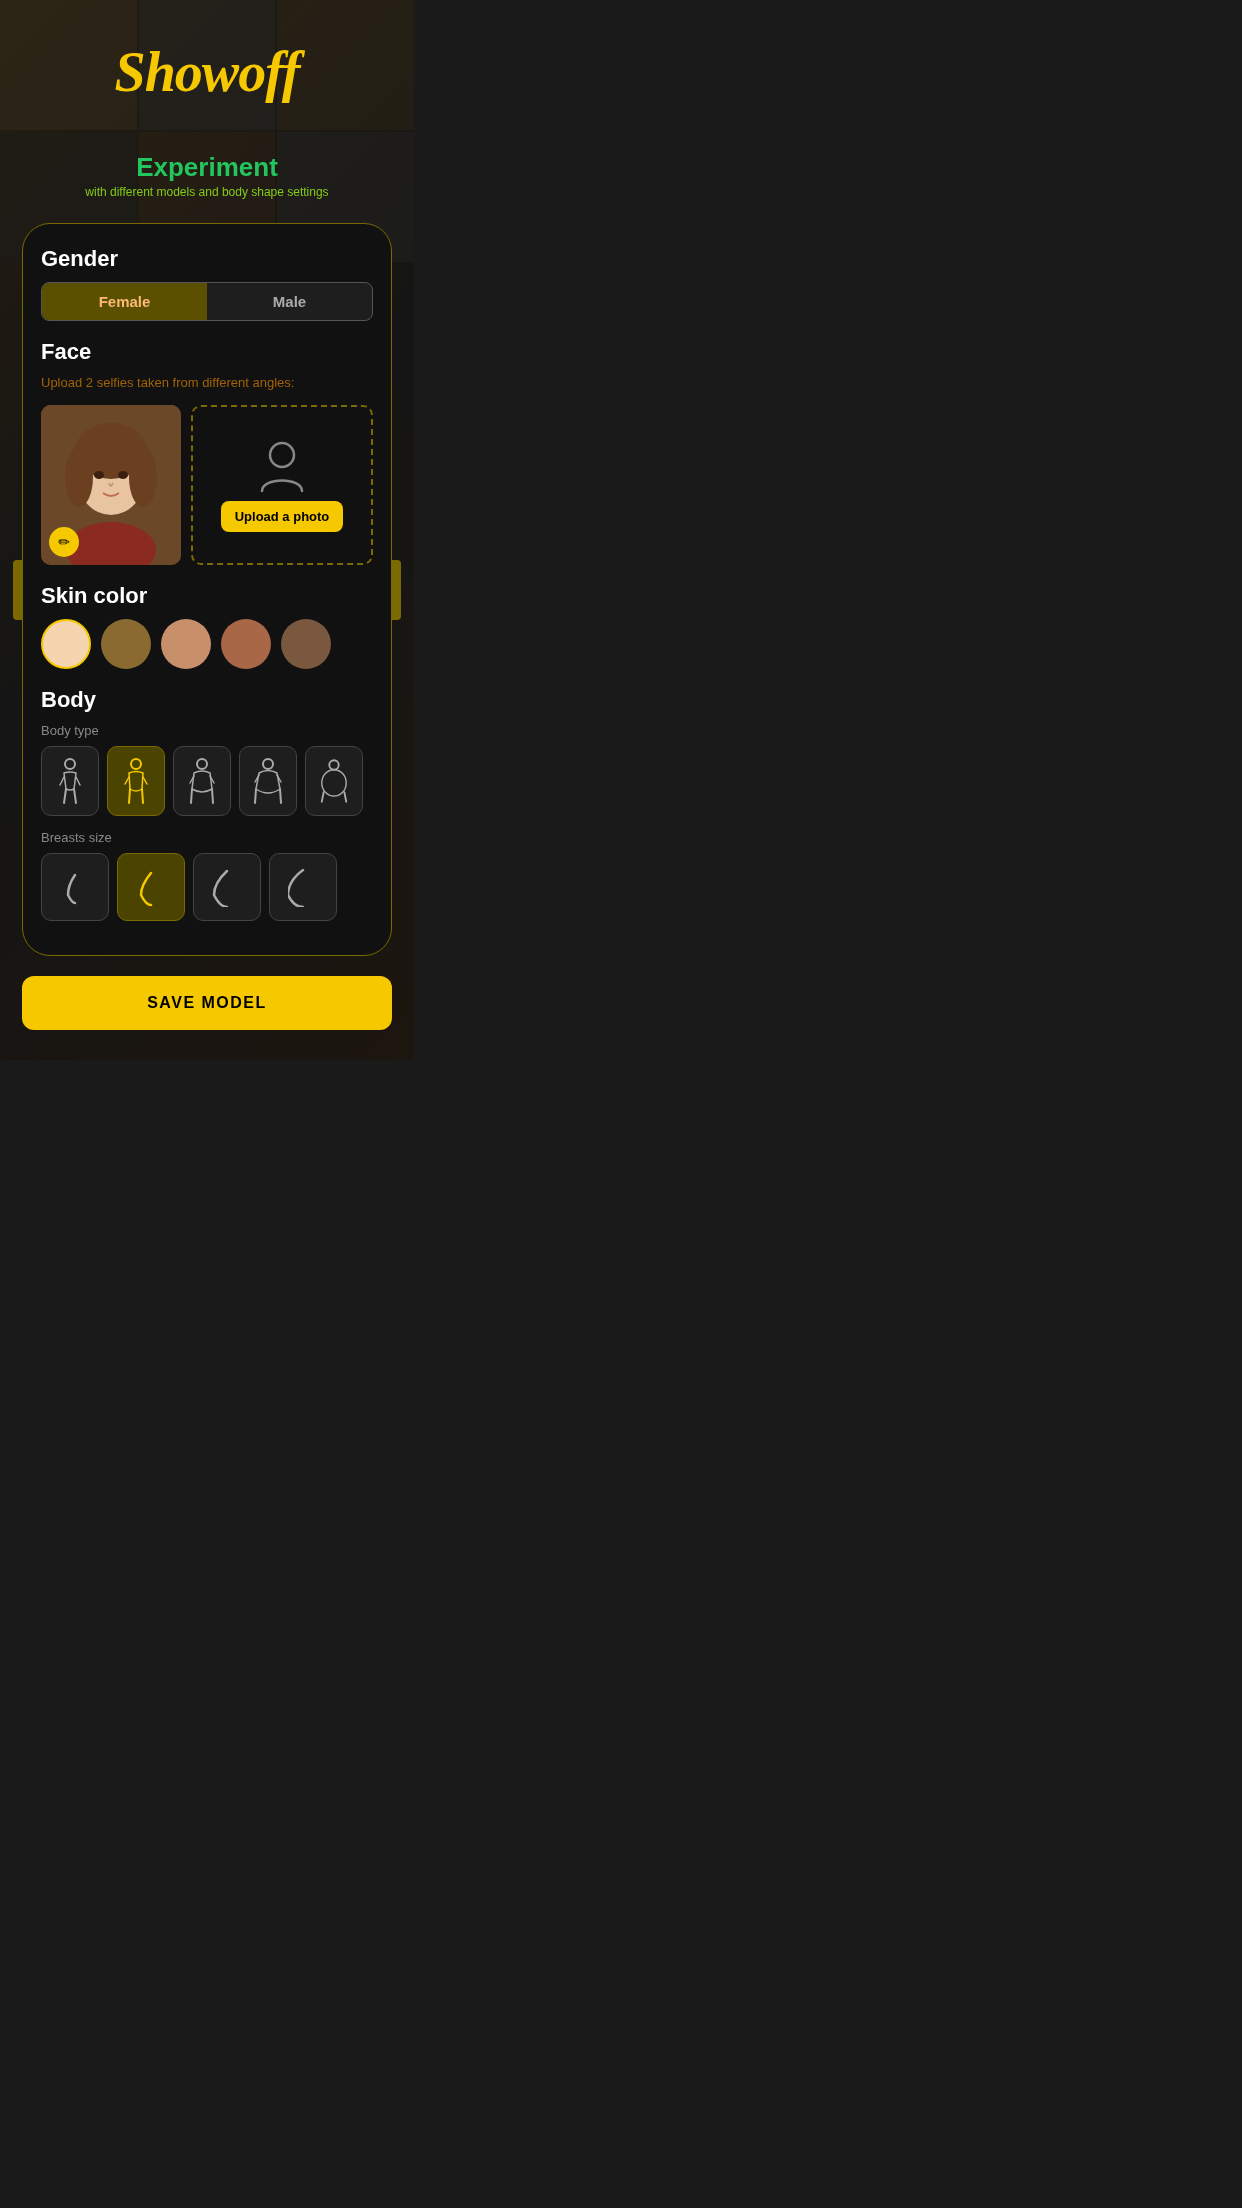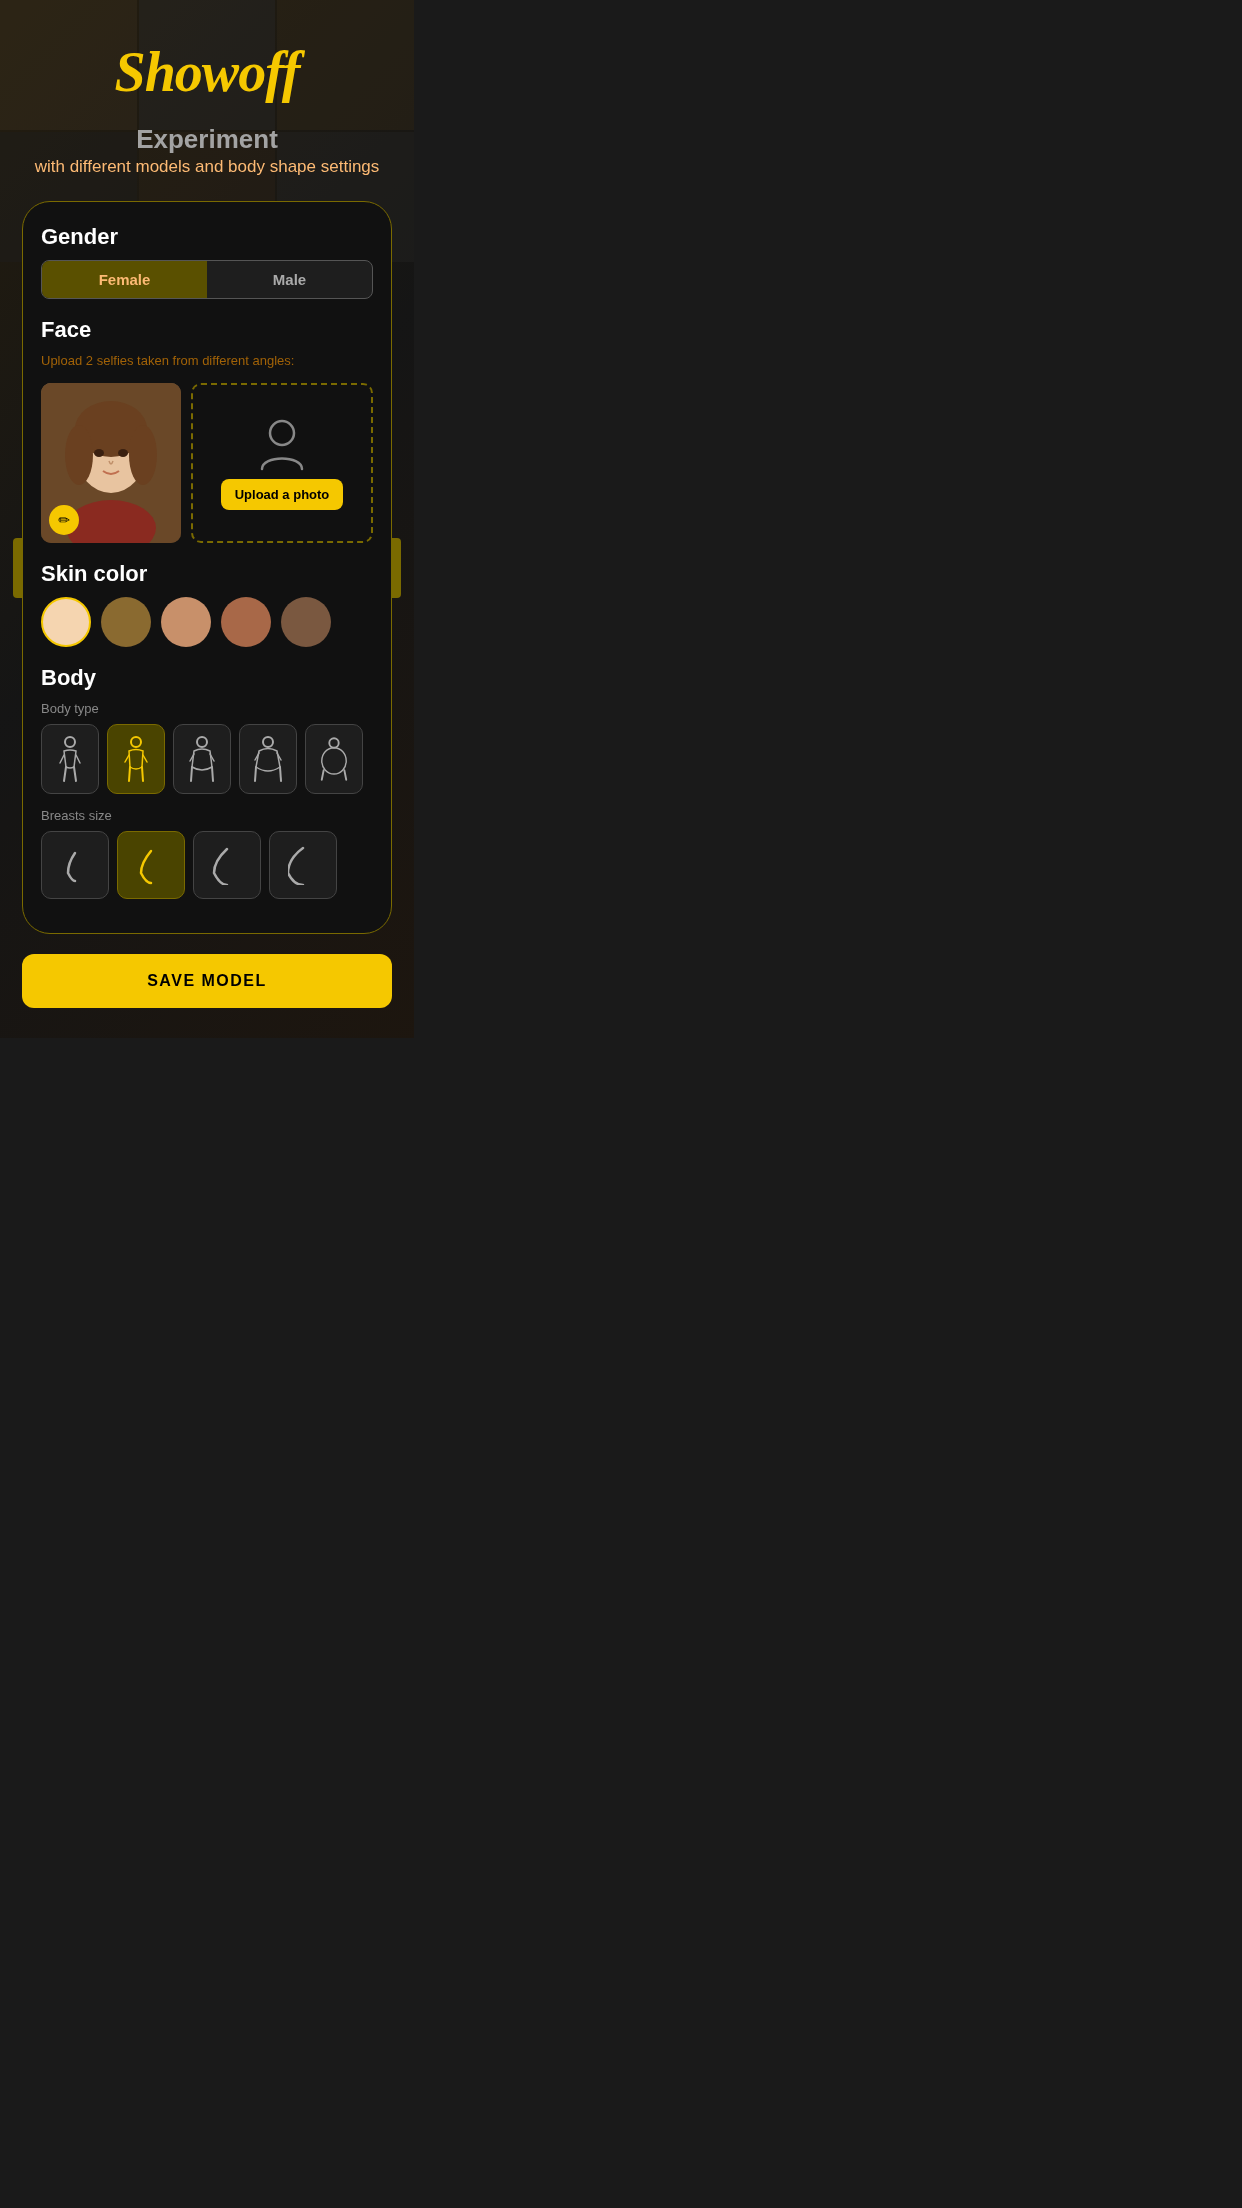--- a/index.html
+++ b/index.html
@@ -67,28 +67,29 @@
 
     .headline {
       text-align: center;
       margin-bottom: 24px;
       padding: 0 16px;
     }
 
     .headline-main {
       font-size: 26px;
       font-weight: 800;
-      color: #a3a3a3;
+      color: #22c55e;
       display: block;
+      margin-top: 28px;
     }
 
     .headline-sub {
-      font-size: 17px;
+      font-size: 12px;
       font-weight: 400;
-      color: #fdba74;
+      color: #84cc16;
       display: block;
       margin-top: 2px;
     }
 
     .card {
       background: #111;
       border: 1.5px solid #7a6a00;
       border-radius: 28px;
       width: 90%;
       max-width: 370px;

